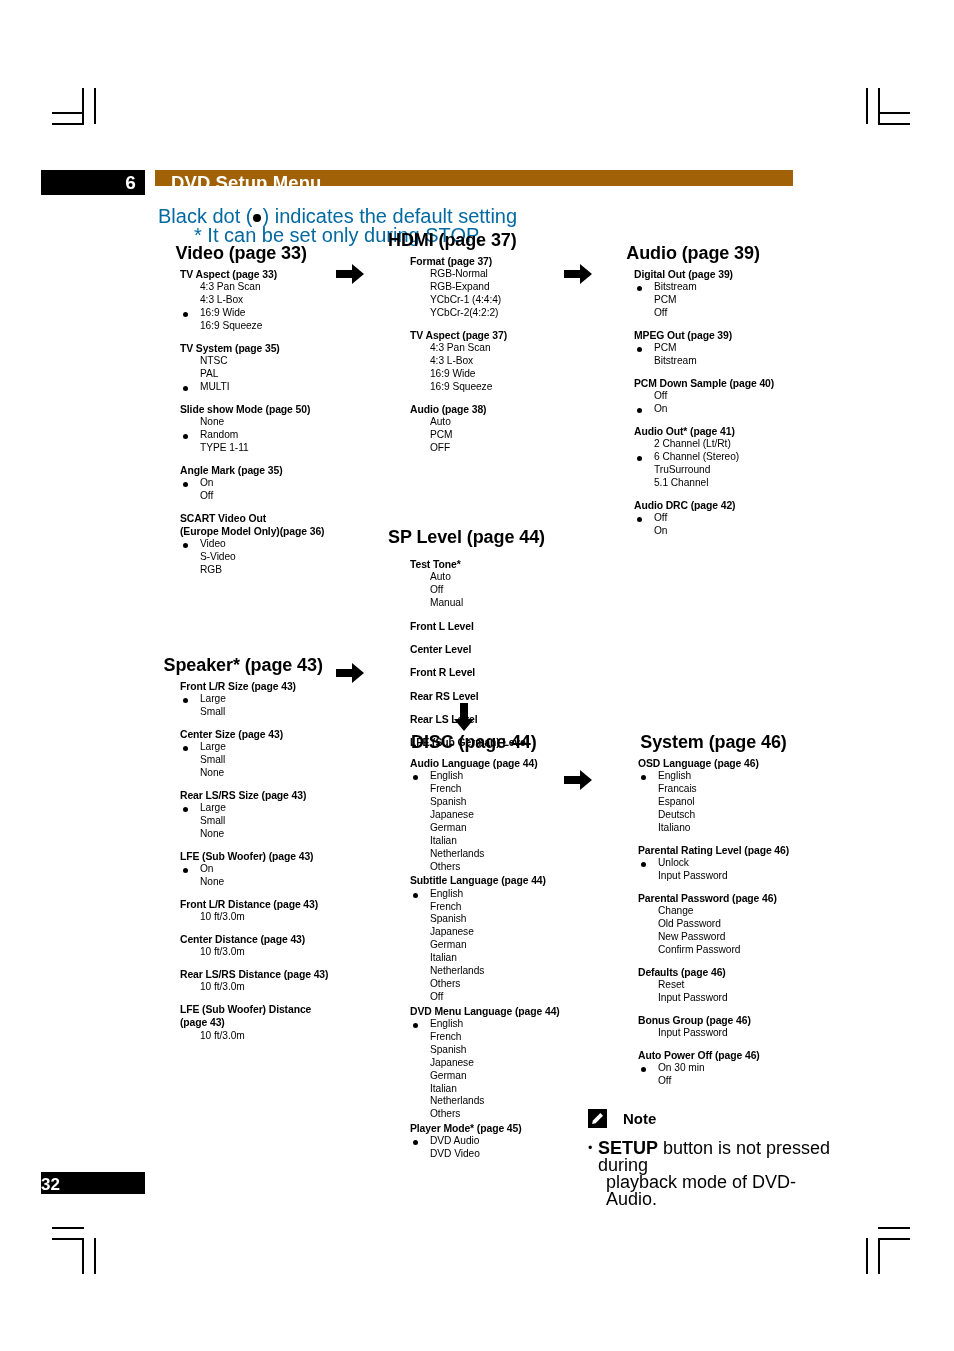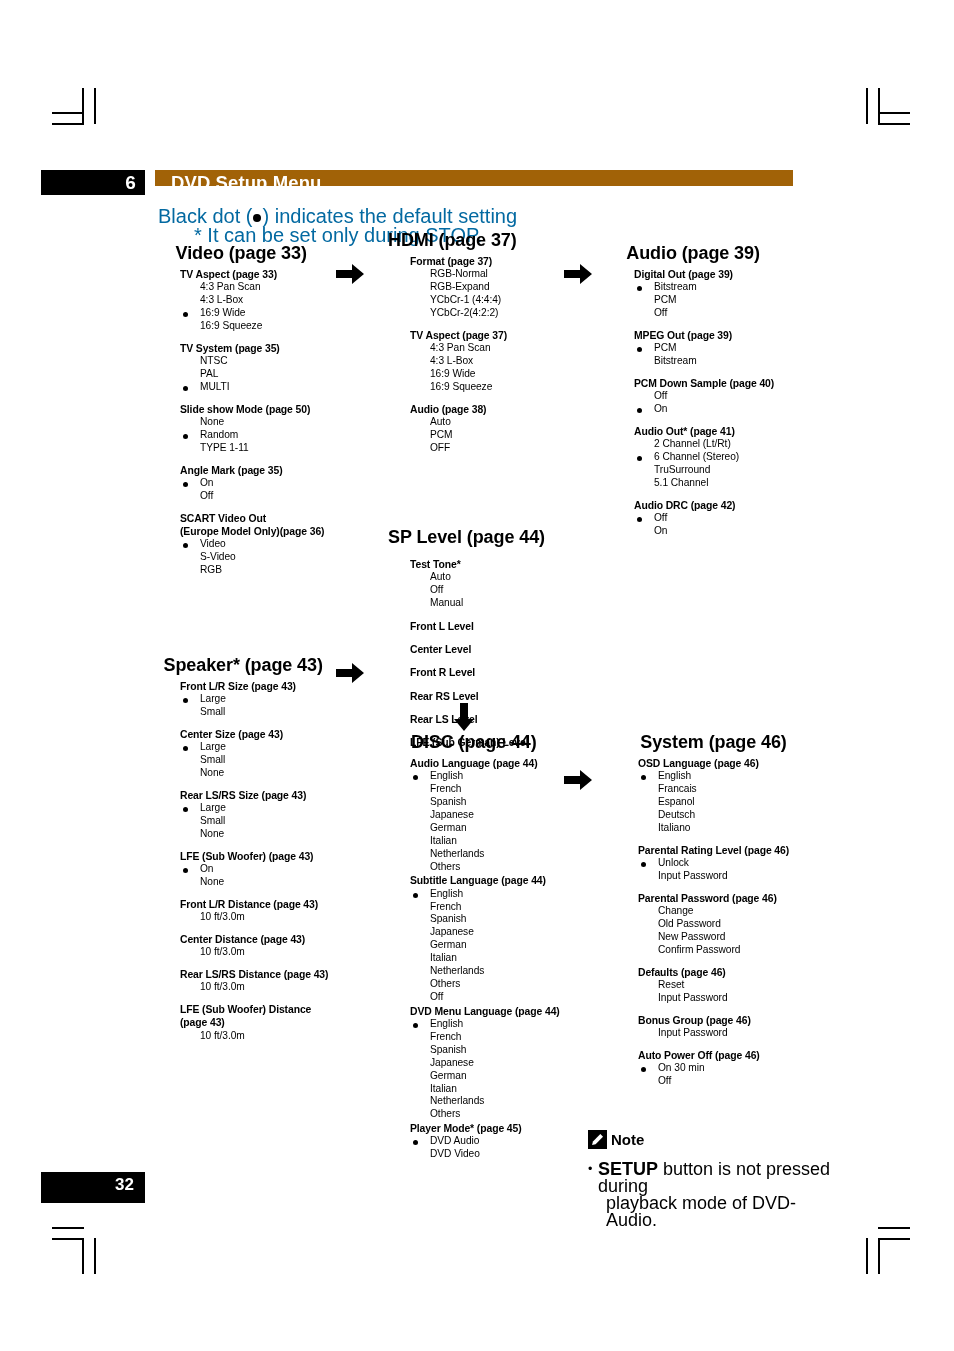--- a/index.html
+++ b/index.html
@@ -140,21 +140,21 @@
     position: absolute;
     width: 28px; height: 22px;
   }
   .arrow-down {
     position: absolute;
     width: 22px; height: 28px;
   }
 
   
   .note-wrap { position: absolute; left: 588px; top: 1109px; width: 250px; }
-  .note-head { display: flex; align-items: center; gap: 4px; margin-top: 21px; }
+  .note-head { display: flex; align-items: center; gap: 16px; }
   .note-icon {
     width: 19px; height: 19px;
     background: #000;
     display: inline-flex;
     align-items: center;
     justify-content: center;
     flex: 0 0 auto;
   }
   .note-title { font-size: 15px; font-weight: bold; }
   .note-body {
@@ -170,26 +170,26 @@
     left: 0; top: 0;
     font-size: 12.6px;
   }
   .note-body b { font-weight: bold; }
   .note-body .ind { display: block; padding-left: 8px; }
 
   
   .pagenum {
     position: absolute;
     left: 41px; top: 1172px;
-    width: 104px; height: 31px;
+    width: 104px; height: 22px;
     background: #000;
     color: #fff;
     font-size: 17px;
     font-weight: bold;
-    text-align: right;
+    text-align: left;
     padding-right: 11px;
     box-sizing: border-box;
     line-height: 25px;
   }
 </style>
 </head>
 <body>
 
 <div class="crop cm-tl-v"></div>
 <div class="crop cm-tl-v2"></div>

